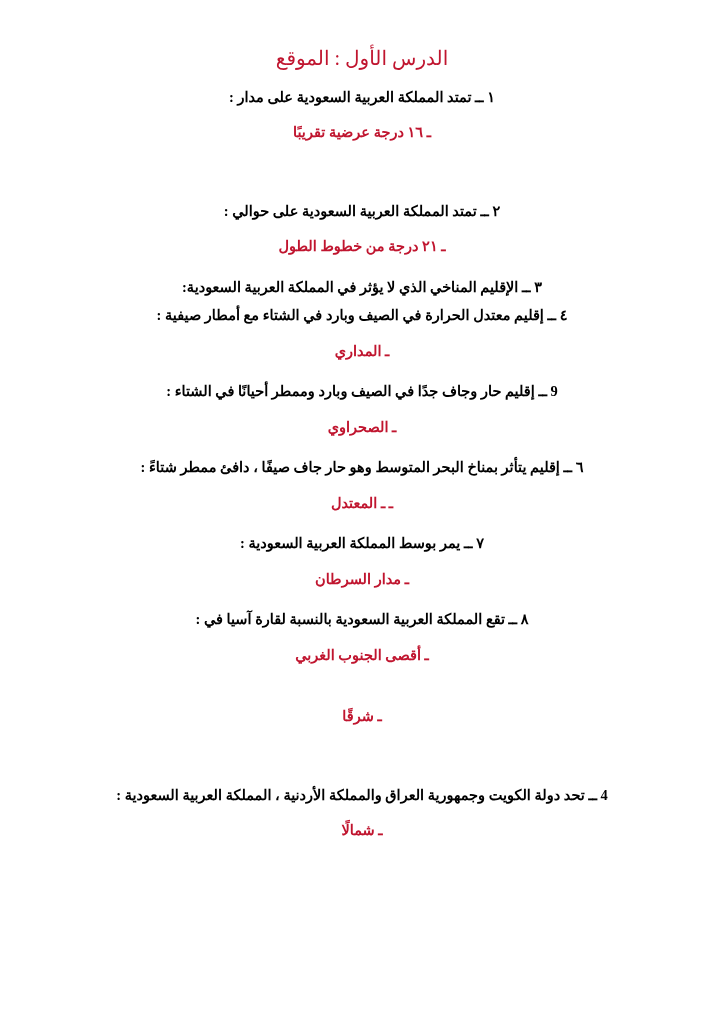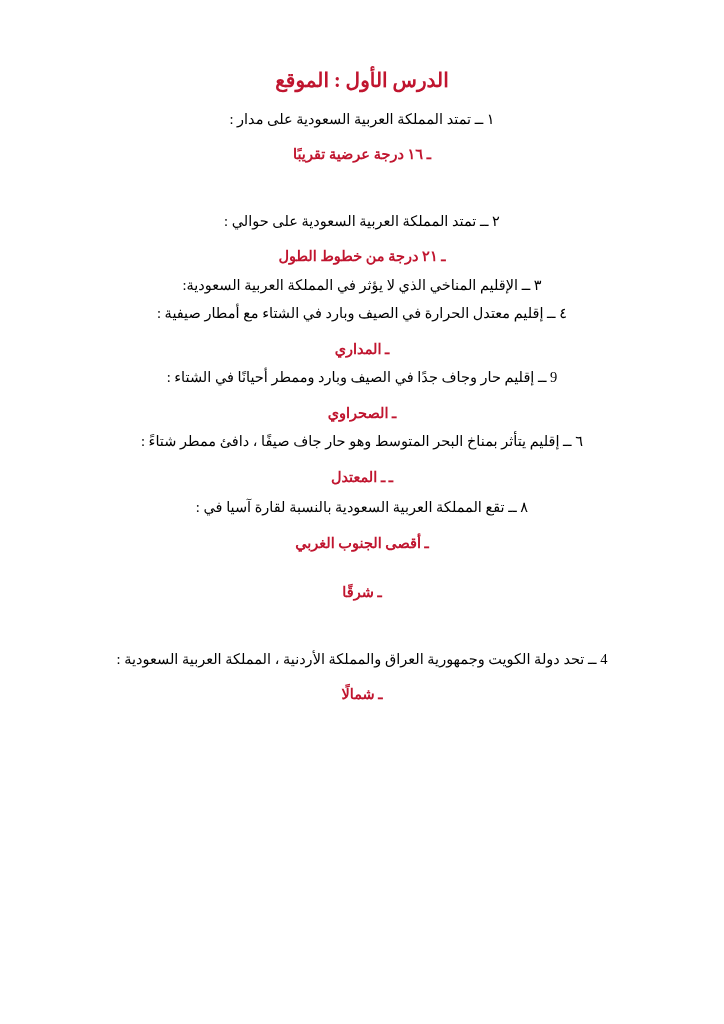--- a/index.html
+++ b/index.html
@@ -19,51 +19,51 @@
   .page {
     width: 724px;
     height: 1024px;
     box-sizing: border-box;
     padding: 0 48px;
     position: relative;
   }
   .doc-title {
     text-align: center;
     color: #C0152F;
-    font-weight: bold;
+    font-weight: normal;
     font-size: 20px;
     line-height: 1.4;
-    margin-top: 66px;
+    margin-top: 44px;
     margin-bottom: 14px;
     letter-spacing: 0.2px;
   }
   .qa-block {
     margin-bottom: 4px;
   }
   .q-line {
     color: #000000;
-    font-weight: normal;
+    font-weight: bold;
     font-size: 14.5px;
     line-height: 1.55;
     text-align: center;
     margin: 0;
     padding: 0 4px;
   }
   .q-line.wrap {
     text-align: justify;
     text-align-last: justify;
     padding: 0 44px;
   }
   .a-line {
     color: #C0152F;
     font-weight: bold;
     font-size: 14.5px;
     line-height: 1.55;
     text-align: center;
-    margin: 4px;
+    margin: 16px;
     margin-top: 13px;
     padding: 0 4px;
   }
   .gap-lg { height: 40px; }
   .gap-sm { height: 8px; }
   .gap-xs { height: 2px; }
 </style>
 </head>
 <body>
 
@@ -105,20 +105,24 @@
 
   <div class="gap-xs"></div>
 
   <div class="qa-block">
     <p class="q-line">٦ ــ إقليم يتأثر بمناخ البحر المتوسط وهو حار جاف صيفًا ، دافئ ممطر شتاءً :</p>
     <p class="a-line">ـ   ـ المعتدل</p>
   </div>
 
   <div class="gap-xs"></div>
 
+  <div class="qa-block">
+    <p class="q-line">٧ ــ يمر بوسط المملكة العربية السعودية :</p>
+    <p class="a-line">ـ مدار السرطان</p>
+  </div>
 
   <div class="gap-xs"></div>
 
   <div class="qa-block">
     <p class="q-line">٨ ــ تقع المملكة العربية السعودية بالنسبة لقارة آسيا في :</p>
     <p class="a-line">ـ أقصى الجنوب الغربي</p>
   </div>
 
   <div class="gap-xs"></div>
 

